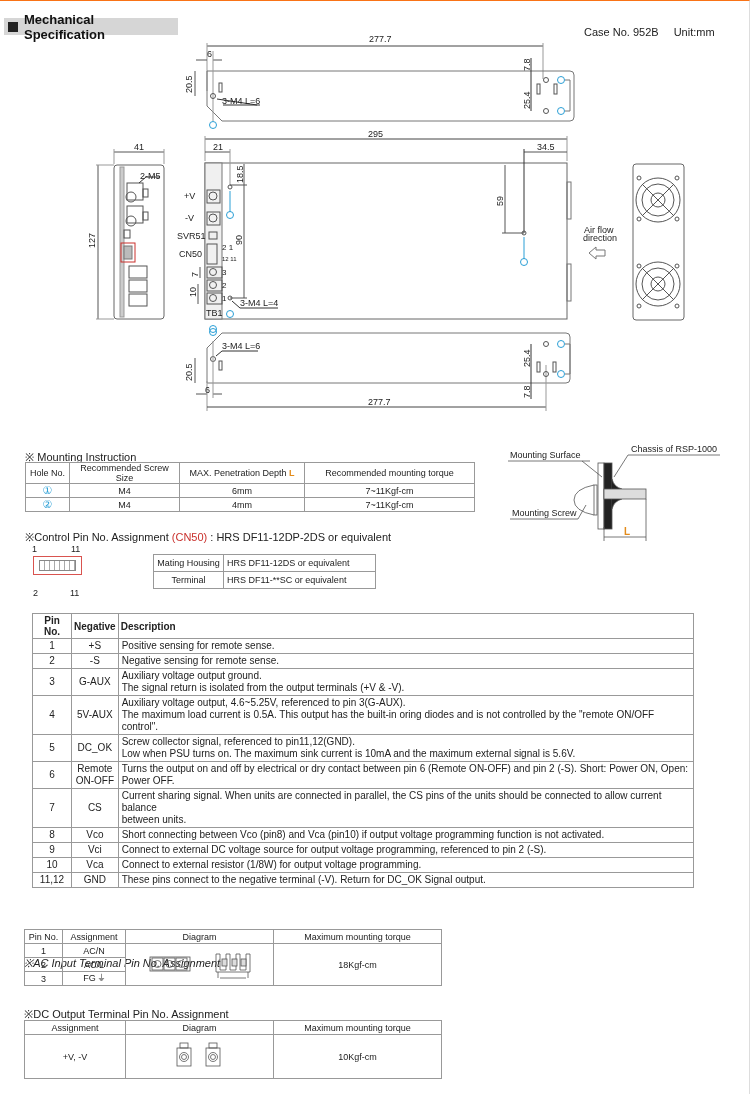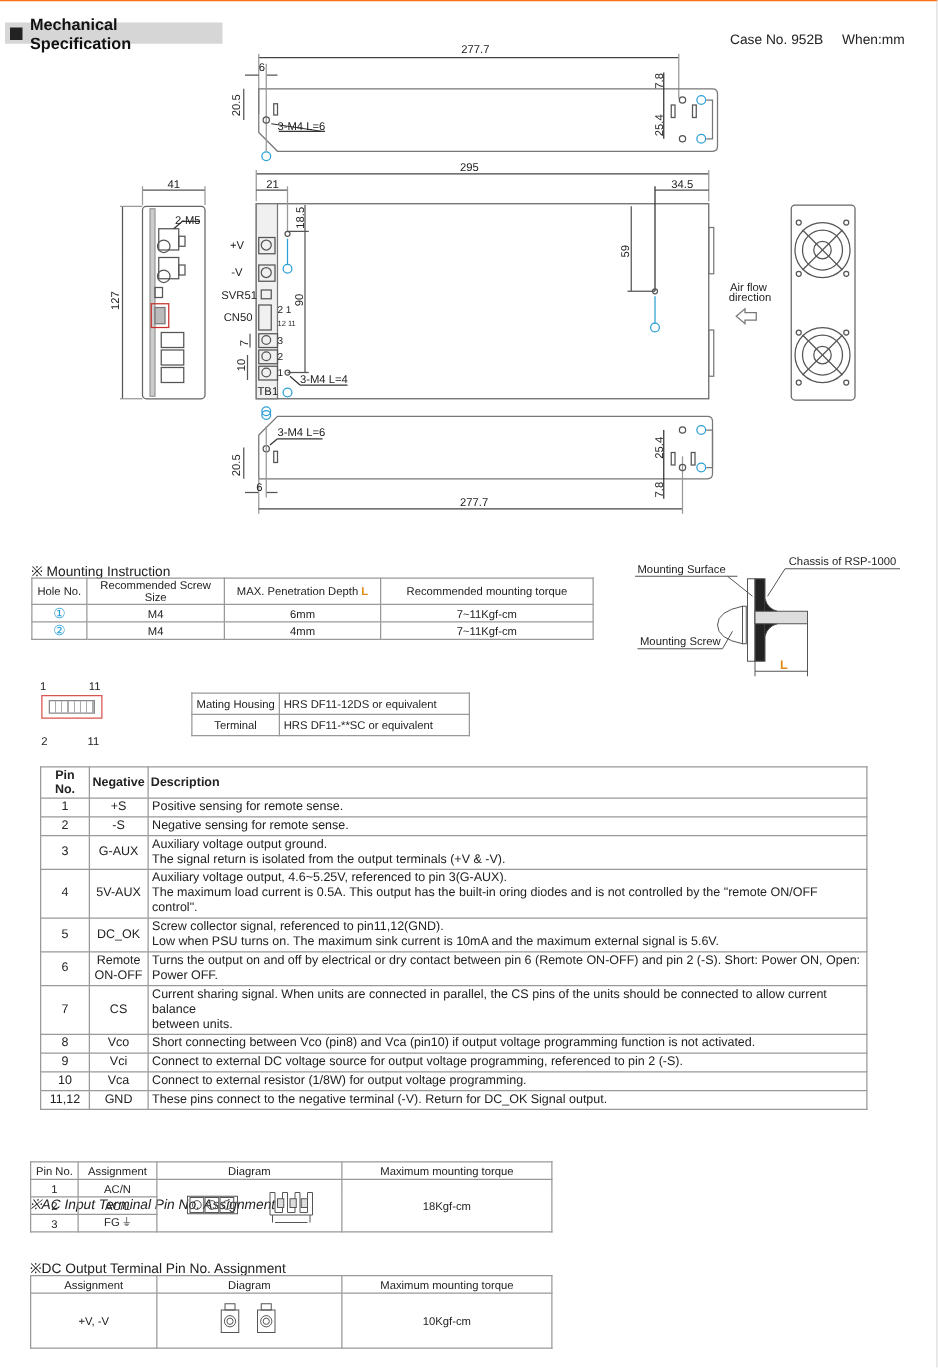--- a/index.html
+++ b/index.html
@@ -36,21 +36,21 @@
 <body>
 
 <div class="page">
 
   <div class="title-bar">
     <span class="sq"></span>
     <span>Mechanical Specification</span>
   </div>
   <div class="case-info">
     <span>Case No. 952B</span>
-    <span>When:mm</span>
+    <span>Unit:mm</span>
   </div>
 
   <svg width="750" height="430" style="position:absolute;left:0;top:0" viewBox="0 0 750 430">
     <g stroke="#555" fill="none" stroke-width="1" font-size="9">
 
       <g>
         <line x1="207" y1="45" x2="543" y2="45" stroke="#444"></line>
         <line x1="207" y1="42" x2="207" y2="90" stroke="#999"></line>
         <line x1="543" y1="42" x2="543" y2="78" stroke="#999"></line>
         <path d="M207 70 L570 70 Q574 70 574 74 L574 116 Q574 120 570 120 L222 120 L207 105 Z" stroke="#777"></path>
@@ -282,20 +282,23 @@
       <rect x="114" y="52" width="42" height="10" fill="#ddd"></rect>
       <rect x="104" y="48" width="3" height="30"></rect>
       <path d="M104 48 Q84 52 84 63 Q84 74 104 78"></path>
       <line x1="114" y1="100" x2="156" y2="100"></line>
       <line x1="114" y1="90" x2="114" y2="104"></line>
         <line x1="156" y1="62" x2="156" y2="104"></line>
     </g>
     <text x="134" y="98" font-size="10" fill="#e38b1a" font-weight="bold">L</text>
   </svg>
 
+  <div class="section-title" style="left:25px;top:528px;font-size:11px;">
+    <span>※Control Pin No. Assignment </span><span class="red">(CN50)</span><span> : HRS DF11-12DP-2DS or equivalent</span>
+  </div>
   <div style="position:absolute;left:30px;top:543px;width:60px;height:44px;font-size:9px;">
     <span style="position:absolute;left:2px;top:0">1</span>
     <span style="position:absolute;left:41px;top:0">11</span>
     <div style="position:absolute;left:3px;top:12px;width:49px;height:19px;border:1px solid #d9534f;background:#fff;">
       <div style="margin:3px 5px;height:11px;border:1px solid #888;background:repeating-linear-gradient(90deg,#fff 0 4px,#aaa 4px 5px);"></div>
     </div>
     <span style="position:absolute;left:3px;top:44px">2</span>
     <span style="position:absolute;left:40px;top:44px">11</span>
   </div>
   <table class="mating-tbl">

